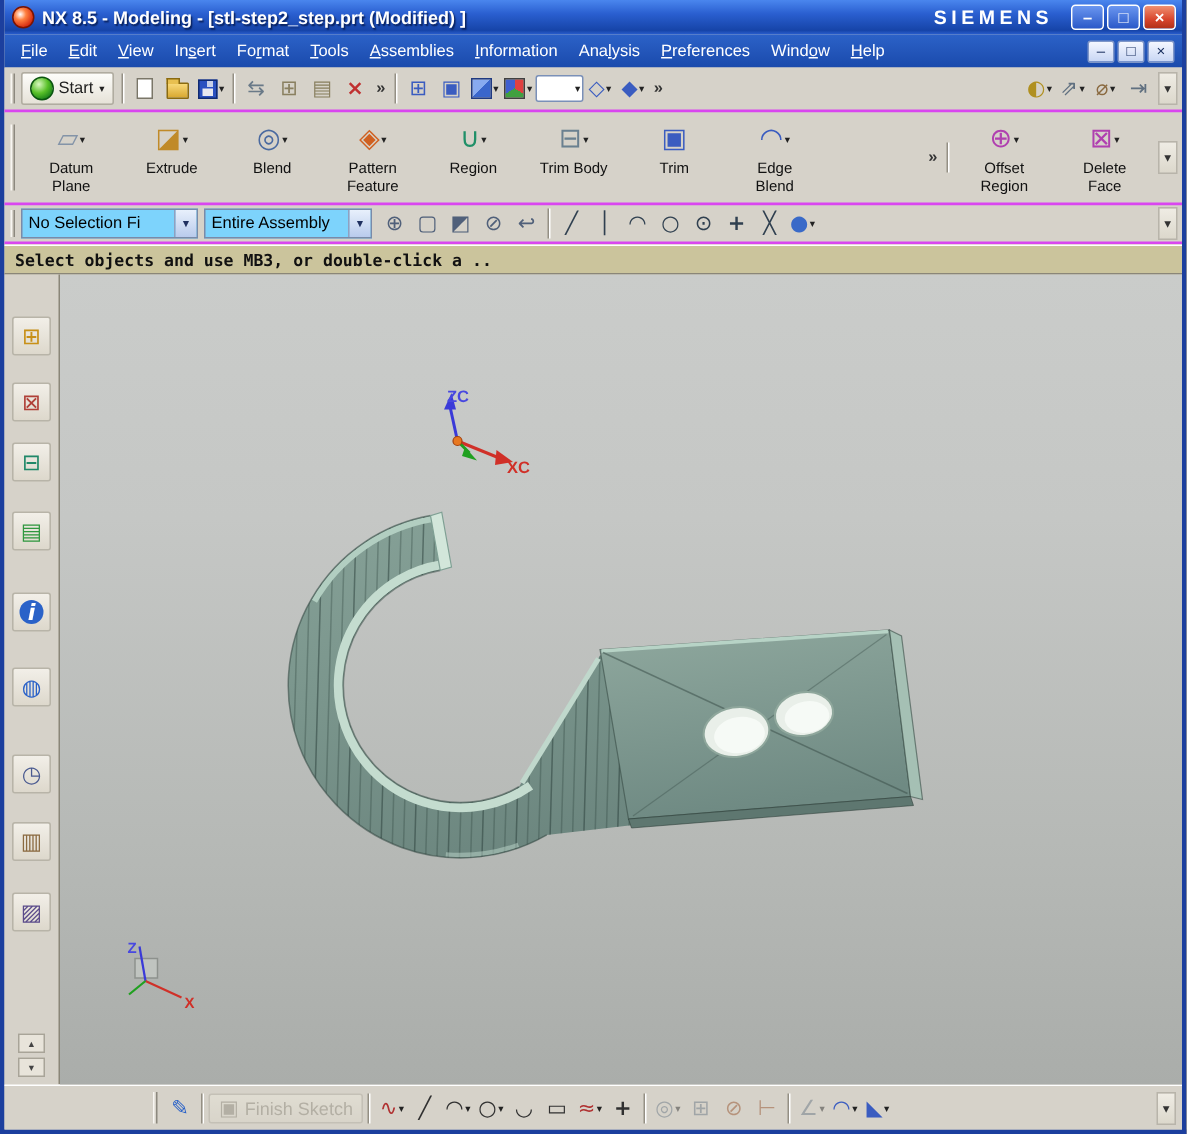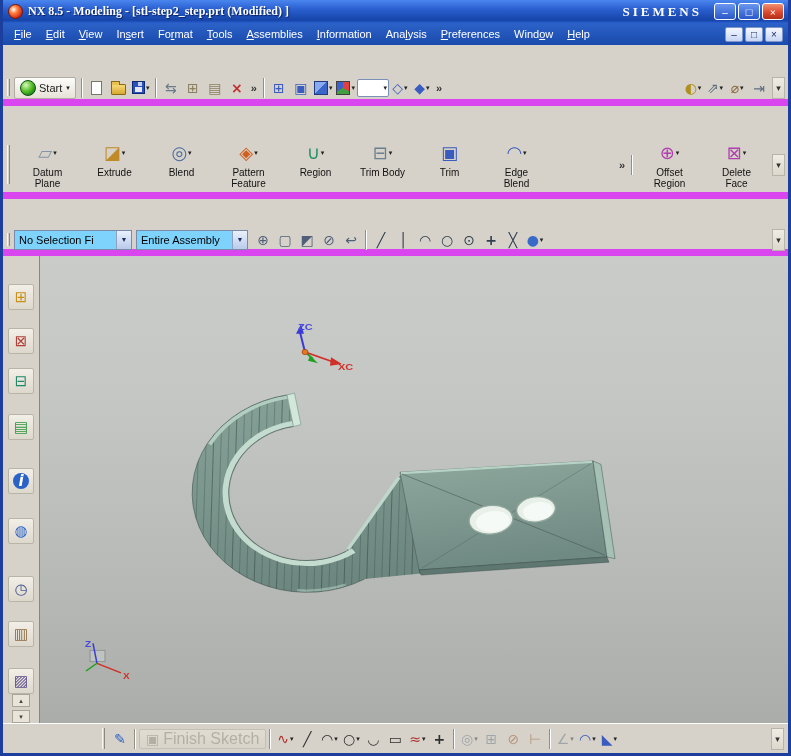--- a/index.html
+++ b/index.html
@@ -3,38 +3,38 @@
 <meta charset="utf-8">
 <style>
   *{box-sizing:border-box;margin:0;padding:0;}
   html,body{width:791px;height:756px;overflow:hidden;}
   body{font-family:"Liberation Sans",sans-serif;font-size:11px;user-select:none;background:#555;}
   .window{width:791px;height:756px;display:flex;flex-direction:column;
     border-left:3px solid #1c3f9e;border-right:3px solid #1c3f9e;border-bottom:3px solid #1c3f9e;
     background:var(--toolbar-bg,#d6d2c9);}
   
   .titlebar{height:23px;flex:0 0 23px;display:flex;align-items:center;padding:0 4px 0 5px;color:#fff;
-    background:linear-gradient(180deg,#4a86ee 0%,#2a5fd0 40%,#1644a8 88%,#2a5fd0 100%);font-family:Liberation Serif, serif;}
+    background:linear-gradient(180deg,#4a86ee 0%,#2a5fd0 40%,#1644a8 88%,#2a5fd0 100%);}
   .nx-logo{width:15px;height:15px;border-radius:50%;flex:0 0 15px;margin-right:5px;
     background:radial-gradient(circle at 35% 35%,#ffffff 0%,#ff8040 32%,#d42a10 75%);border:1px solid #7a1402;}
   .title-text{font-weight:bold;font-size:12px;text-shadow:1px 1px 1px #08205c;white-space:nowrap;}
   .brand{margin-left:auto;font-weight:bold;font-size:13px;letter-spacing:3px;margin-right:12px;}
   .winbtns{display:flex;gap:2px;}
   .winbtn{width:22px;height:17px;border:1px solid #fff;border-radius:3px;color:#fff;font-size:11px;font-weight:bold;
     display:flex;align-items:center;justify-content:center;background:linear-gradient(180deg,#6a96f0,#2a58c8);}
   .winbtn.close{background:linear-gradient(180deg,#f09070,#d8452c 60%,#b03018);}
   
   .menubar{height:22px;flex:0 0 22px;display:flex;align-items:center;color:#fff;padding-left:4px;
     background:linear-gradient(180deg,#2c62c8,#1a4aac);}
   .menu-item{padding:3px 7px;white-space:nowrap;}
   .mdi-btns{margin-left:auto;display:flex;gap:2px;padding-right:5px;}
   .mdi-btn{width:18px;height:15px;border:1px solid #7e96c8;border-radius:2px;color:#1a3060;font-size:10px;
     display:flex;align-items:center;justify-content:center;background:linear-gradient(180deg,#f4f7ff,#c8d6f4);}
   
-  .toolbar{background:var(--toolbar-bg,#d6d2c9);display:flex;align-items:center;border-bottom:7px solid #d946ef;margin-top:31px;}
+  .toolbar{background:var(--toolbar-bg,#d6d2c9);display:flex;align-items:center;border-bottom:2px solid #d946ef;}
   .row1{height:30px;flex:0 0 30px;padding:0 3px;}
   .row2{height:62px;flex:0 0 62px;padding:0 3px;}
   .row3{height:26px;flex:0 0 26px;padding:0 3px;}
   .handle{width:3px;height:72%;border-left:1px solid #f8f6f2;border-right:1px solid #8c887e;margin:0 4px 0 1px;flex:0 0 3px;}
   .icon-run{display:flex;align-items:center;flex:1;min-width:0;}
   .ticon{height:24px;min-width:22px;display:inline-flex;align-items:center;justify-content:center;padding:0 1px;border:1px solid transparent;border-radius:2px;}
   .glyph{font-family:"DejaVu Sans",sans-serif;font-size:14px;line-height:1;}
   .bold .glyph{font-weight:bold;}
   .dd{font-family:"DejaVu Sans",sans-serif;font-size:7px;color:#222;margin-left:1px;}
   .tsep{width:2px;height:20px;border-left:1px solid #948f84;border-right:1px solid #fff;margin:0 3px;flex:0 0 2px;}
@@ -84,21 +84,21 @@
   .side-btn .glyph{font-size:15px;}
   .side-scroll{margin-top:auto;display:flex;flex-direction:column;gap:3px;padding-bottom:5px;}
   .sbtn{width:18px;height:13px;border:1px solid #a8a498;background:#e8e4da;font-size:7px;color:#444;display:flex;align-items:center;justify-content:center;}
   .viewport{flex:1;position:relative;min-width:0;
     background:linear-gradient(180deg,var(--viewport-top,#cacccaff) 0%,#c5c7c5 30%,#b6b9b6 70%,var(--viewport-bottom,#aaadaa) 100%);}
   .viewport svg{position:absolute;inset:0;width:100%;height:100%;}
   
   .bottombar{height:30px;flex:0 0 30px;background:var(--toolbar-bg,#d6d2c9);border-top:1px solid #fff;
     display:flex;align-items:center;padding:0 4px 0 98px;}
   .wide{height:20px;padding:0 6px;border:1px solid #b0aca0;border-radius:2px;background:linear-gradient(180deg,#eceadd,#dcd8cc);display:inline-flex;align-items:center;gap:4px;}
-  .wlabel{font-size:16px;color:#8a8678;white-space:nowrap;}
+  .wlabel{font-size:12px;color:#8a8678;white-space:nowrap;}
 </style>
 </head>
 <body>
 
 <div class="window">
 
   <div class="titlebar">
     <span class="nx-logo"></span>
     <span class="title-text">NX 8.5 - Modeling - [stl-step2_step.prt (Modified) ]</span>
     <span class="brand">SIEMENS</span>
@@ -340,20 +340,23 @@
           <span class="glyph" style="color: rgb(48, 64, 80);">╳</span>
         </span>
         <span class="ticon">
           <span class="glyph" style="color: rgb(58, 106, 200);">●</span>
           <span class="dd">▾</span>
         </span>
       </span>
     <span class="row-end">▾</span>
   </div>
 
+  <div class="statusbar">
+    <span>Select objects and use MB3, or double-click a ..</span>
+  </div>
 
   <div class="main">
     <div class="sidebar">
       <div id="side-items">
           <div class="side-btn" style="margin-top: 28px;">
             <span class="glyph" style="color: rgb(200, 144, 24);">⊞</span>
           </div>
           <div class="side-btn" style="margin-top: 18px;">
             <span class="glyph" style="color: rgb(176, 64, 56);">⊠</span>
           </div>

